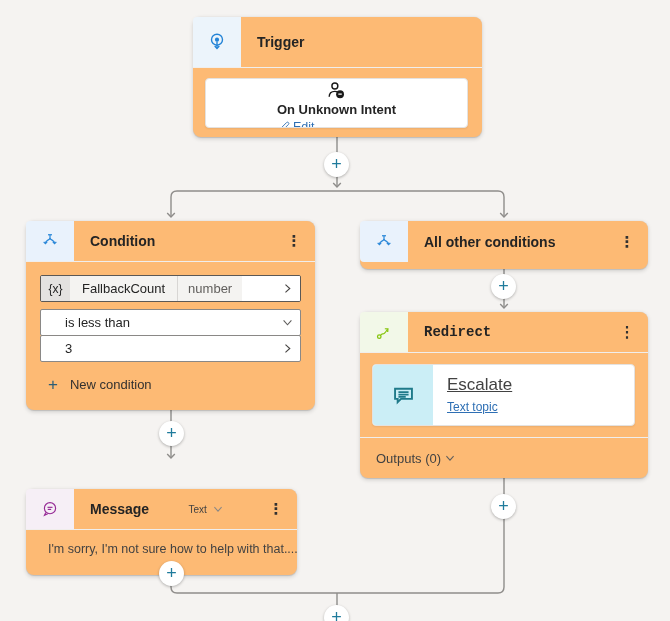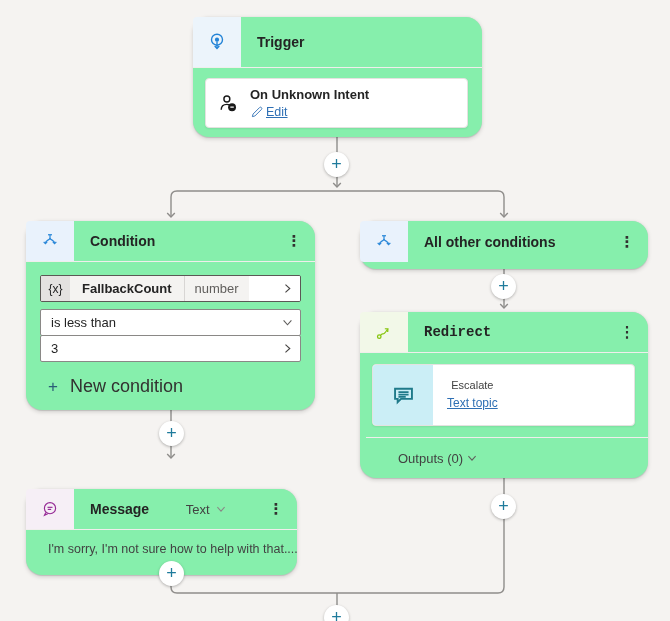--- a/index.html
+++ b/index.html
@@ -4,23 +4,22 @@
 <style>
   html,body{margin:0;padding:0;}
   .canvas{
     position:relative;width:670px;height:621px;overflow:hidden;
     background:#f5f3f1;
     font-family:"Liberation Sans","DejaVu Sans",sans-serif;
     color:#242424;
   }
   svg.wires{position:absolute;left:0;top:0;z-index:0;}
   .node{
-    position:absolute;background:#86efac;border-radius:16px;z-index:1;
+    position:absolute;background:#fdba74;border-radius:8px;z-index:1;
     box-shadow:0 0.3px 0.9px rgba(0,0,0,.12),0 1.8px 4.2px rgba(0,0,0,.15);
-    text-align:center;
   }
   .node-header{display:flex;align-items:center;border-bottom:1px solid #f0eeec;}
   .node-header.no-divider{border-bottom:none;}
   .icon-cell{flex:none;display:flex;align-items:center;justify-content:center;border-radius:4px 0 0 0;}
   .node-title{font-size:14px;font-weight:bold;color:#242424;margin-left:16px;white-space:nowrap;}
   .more-btn{margin-left:auto;margin-right:8px;width:26px;height:26px;display:flex;align-items:center;justify-content:center;
     font-size:15px;font-weight:bold;color:#323130;cursor:pointer;border-radius:2px;}
   .plus-btn{
     position:absolute;width:25px;height:25px;border-radius:50%;background:#fff;z-index:2;
     box-shadow:0 1px 3px rgba(0,0,0,.28);display:flex;align-items:center;justify-content:center;
@@ -28,35 +27,35 @@
   }
   .sub-card{
     position:absolute;background:#fff;border:1px solid #e4e2e0;border-radius:4px;
     box-shadow:0 1px 2px rgba(0,0,0,.07);display:flex;align-items:center;overflow:hidden;cursor:pointer;
   }
   .link{color:#2e6fb4;text-decoration:underline;font-size:12.5px;cursor:pointer;}
   .cond-body{padding:13px 14px 0 14px;}
   .field-row{display:flex;align-items:stretch;height:27px;border-radius:2px;overflow:hidden;box-sizing:border-box;font-size:13px;cursor:pointer;}
   .var-row{border:1px solid #5b5855;background:#fff;}
   .var-chip{flex:none;width:29px;display:flex;align-items:center;justify-content:center;background:#e4e2e0;font-size:12px;color:#242424;}
-  .var-name{display:flex;align-items:center;background:#f4f3f1;padding:0 12px;color:#242424;font-weight:bold;}
+  .var-name{display:flex;align-items:center;background:#f4f3f1;padding:0 12px;color:#242424;}
   .var-divider{width:1px;background:#d8d6d4;}
   .var-type{display:flex;align-items:center;background:#f4f3f1;padding:0 10px;color:#605e5c;}
   .row-spacer{flex:1;background:#fff;}
   .row-chev{flex:none;width:26px;display:flex;align-items:center;justify-content:center;background:#fff;}
-  .input-row{border:1px solid #8a8886;background:#fff;padding-left:10px;display:flex;align-items:center;}
+  .input-row{border:1px solid #8a8886;background:#fff;padding-left:24px;display:flex;align-items:center;}
   .input-row .grow{flex:1;}
   .new-cond{display:flex;align-items:center;gap:12px;margin-top:14px;padding-left:8px;cursor:pointer;}
   .new-cond .nc-plus{color:#2b5d77;font-size:17px;line-height:1;}
-  .new-cond .nc-label{font-size:18px;color:#323130;}
+  .new-cond .nc-label{font-size:13px;color:#323130;}
   .msg-body{padding:12px 10px 0 22px;font-size:12.5px;color:#424242;white-space:nowrap;overflow:hidden;}
-  .fmt-select{display:flex;align-items:center;gap:5px;margin-left:auto;cursor:pointer;font-size:13px;color:#424242;}
-  .outputs{position:absolute;left:6px;right:0;bottom:0;height:40px;border-top:1px solid #f0eeec;
-    display:flex;align-items:center;gap:3px;padding-left:32px;font-size:13px;color:#424242;cursor:pointer;}
-  .esc-text .t1{font-size:11px;color:#424242;}
+  .fmt-select{display:flex;align-items:center;gap:5px;margin-left:auto;cursor:pointer;font-size:10px;color:#424242;}
+  .outputs{position:absolute;left:0;right:0;bottom:0;height:40px;border-top:1px solid #f0eeec;
+    display:flex;align-items:center;gap:3px;padding-left:16px;font-size:13px;color:#424242;cursor:pointer;}
+  .esc-text .t1{font-size:17px;color:#424242;text-decoration:underline;}
   .esc-text .t2{margin-top:2px;}
   .intent-text .t1{font-size:13px;font-weight:bold;color:#242424;}
   .edit-row{display:flex;align-items:center;gap:2px;margin-top:3px;}
 </style>
 </head>
 <body>
 
 <div class="canvas">
 
   <svg class="wires" width="670" height="621">
@@ -80,21 +79,21 @@
       <div class="icon-cell" style="width:48px;height:50px;background:#ecf4fb;">
         <svg viewBox="0 0 24 24" width="22" height="22" fill="none">
           <circle cx="12" cy="9.5" r="6" stroke="#2383d6" stroke-width="1.5"></circle>
           <circle cx="12" cy="9.5" r="2.3" fill="#2383d6"></circle>
           <path d="M12 11.5 V18.8" stroke="#2383d6" stroke-width="1.5"></path>
           <path d="M9.5 16.4 L12 19 L14.5 16.4" stroke="#2383d6" stroke-width="1.5"></path>
         </svg>
       </div>
       <div class="node-title">Trigger</div>
     </div>
-    <div class="sub-card" style="left:12px;top:61px;width:261px;height:48px;">
+    <div class="sub-card" style="left:12px;top:61px;width:261px;height:48px;flex-direction:column;">
       <div style="flex:none;width:44px;display:flex;align-items:center;justify-content:center;">
         <svg viewBox="0 0 24 24" width="23" height="23" fill="none">
           <circle cx="10.3" cy="7.3" r="3.1" stroke="#1a1a1a" stroke-width="1.5"></circle>
           <path d="M4.4 18.6 C4.4 14.6 7 12.9 10.3 12.9 C11.4 12.9 12.4 13.1 13.2 13.5" stroke="#1a1a1a" stroke-width="1.5"></path>
           <circle cx="15.7" cy="15.9" r="4.1" fill="#1a1a1a"></circle>
           <path d="M13.9 15.9 H17.5" stroke="#fff" stroke-width="1.3"></path>
         </svg>
       </div>
       <div class="intent-text">
         <div class="t1">On Unknown Intent</div>

